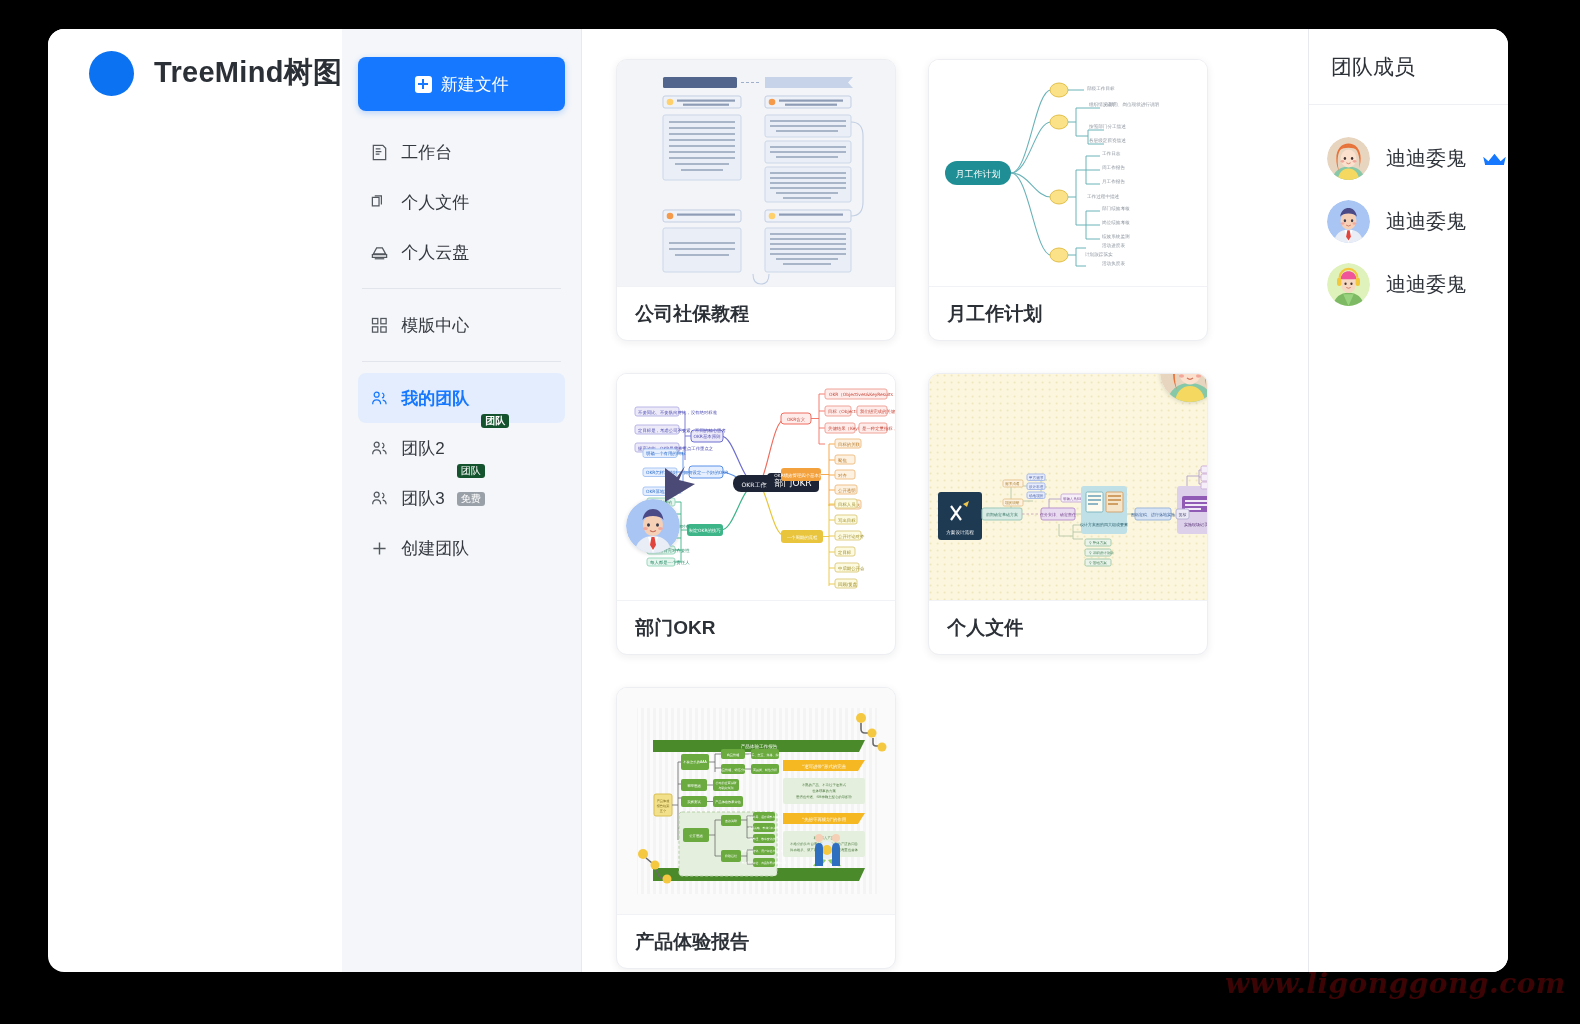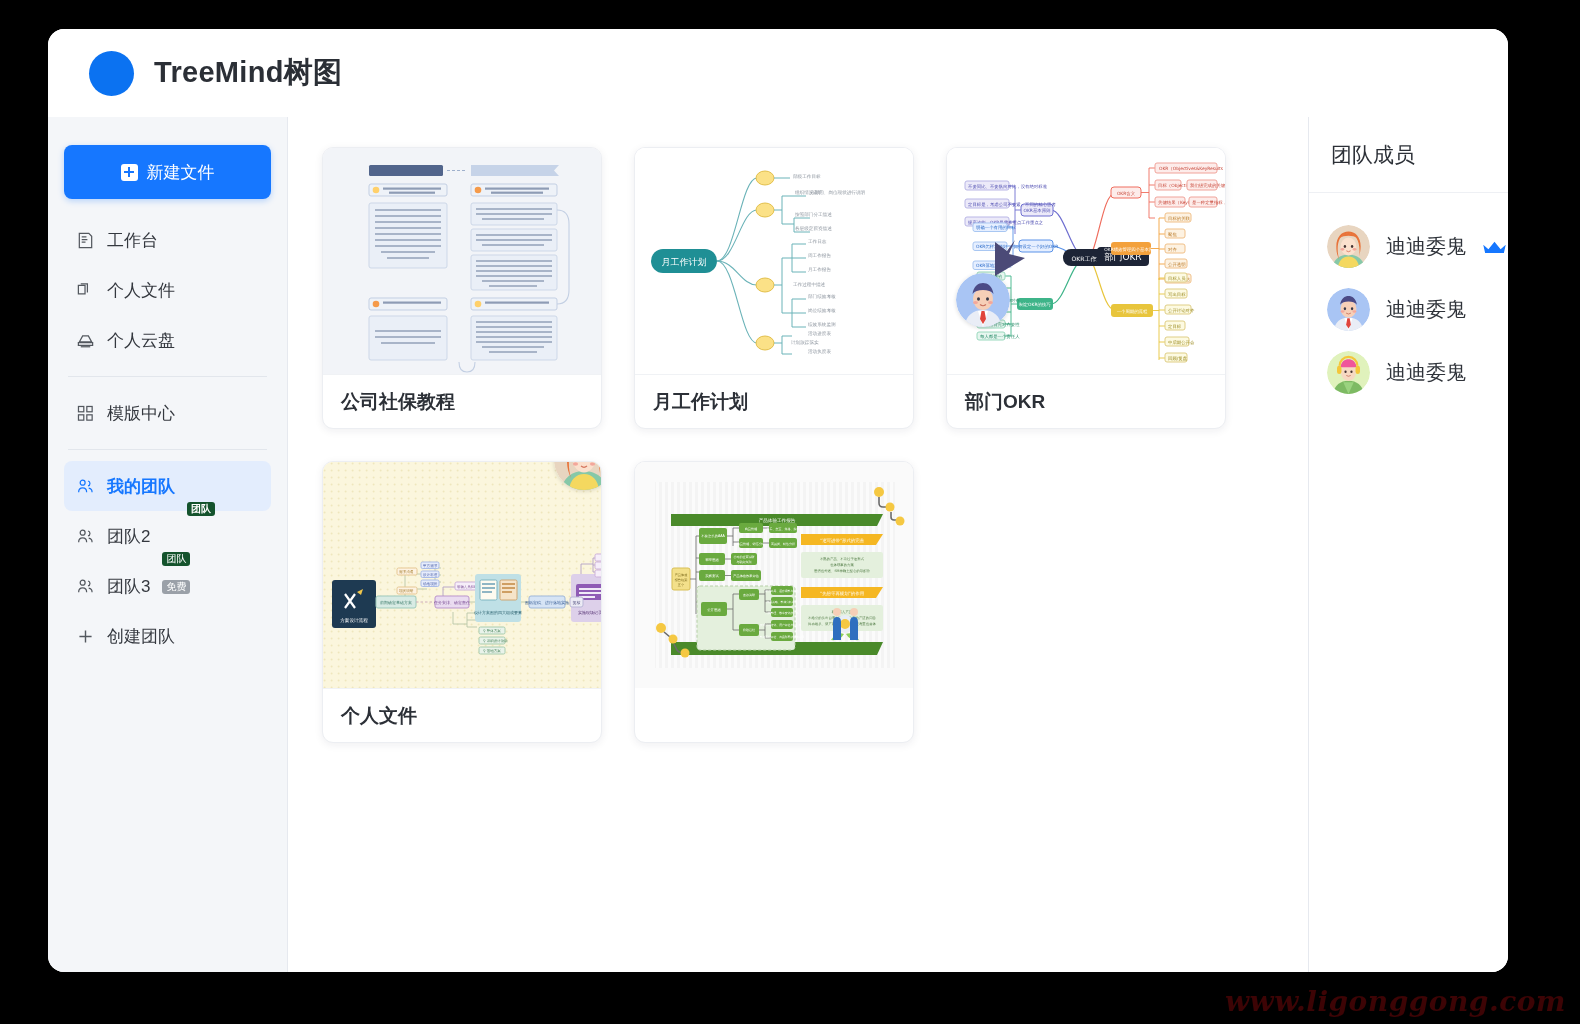--- a/index.html
+++ b/index.html
@@ -11,21 +11,21 @@
     overflow: hidden;
   }
   #app-window {
     position: absolute;
     left: 48px; top: 29px;
     width: 1460px; height: 943px;
     background: #ffffff;
     border-radius: 16px;
     overflow: hidden;
     display: flex;
-    flex-direction: column;
+    flex-direction: row;
   }
   
   #header {
     height: 88px;
     background: #ffffff;
     display: flex;
     align-items: center;
     padding-left: 41px;
     flex: 0 0 auto;
   }
@@ -168,21 +168,21 @@
   }
   .member-av {
     width: 43px; height: 43px; border-radius: 50%;
     overflow: hidden; flex: 0 0 auto;
   }
   .member-name { font-size: 20px; color: #2f3views; color:#2f333a; white-space: nowrap; }
   .crown { width: 25px; height: 15px; flex: 0 0 auto; }
   
   #watermark {
     position: absolute;
-    right: 14px; bottom: 6px;
+    right: 14px; bottom: 24px;
     font-family: "DejaVu Serif", serif;
     font-style: italic;
     font-weight: 700;
     font-size: 28px;
     color: #3d0405;
     letter-spacing: .5px;
     z-index: 40;
   }
 </style>
 </head>
@@ -779,20 +779,21 @@
                 <path d="M256 50v5q0 3 3 3h3" stroke="#6b6b6b" stroke-width="1.6" fill="none"></path>
                 <circle cx="265" cy="59" r="4.5" fill="#f5c842"></circle>
                 <circle cx="26" cy="166" r="5" fill="#f5c842"></circle>
                 <path d="M29 170l6 5q3 3 1 6" stroke="#6b6b6b" stroke-width="1.6" fill="none"></path>
                 <circle cx="38" cy="177" r="4.5" fill="#f5c842"></circle>
                 <path d="M39 182l3 6q2 3 5 2" stroke="#6b6b6b" stroke-width="1.6" fill="none"></path>
                 <circle cx="50" cy="191" r="4.5" fill="#f5c842"></circle>
               </g>
             </svg>
           </div>
+          <div class="card-name">产品体验报告</div>
           <div class="cursor" style="right:32px;bottom:-30px">
             
           </div>
 
         </div>
 
       </div>
     </div>
 
     <div id="members">

